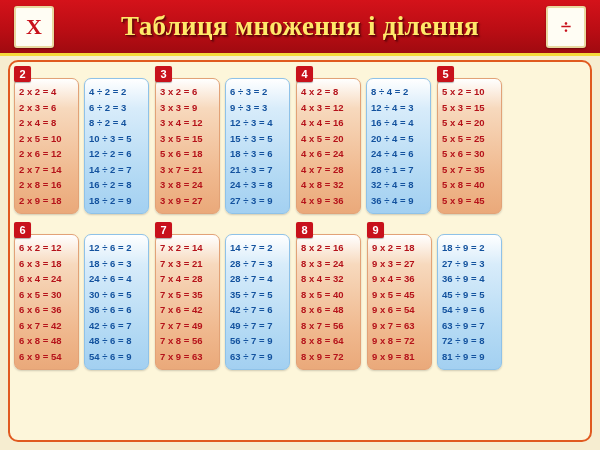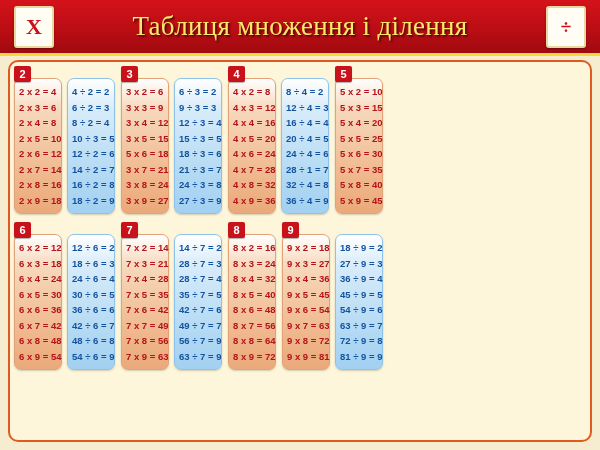--- a/index.html
+++ b/index.html
@@ -34,21 +34,21 @@
   .banner-title {
     position: absolute;
     left: 0;
     top: 0;
     width: 600px;
     height: 52px;
     line-height: 52px;
     text-align: center;
     color: #ffe96a;
     font-family: "Liberation Serif", serif;
-    font-weight: normal;
+    font-weight: bold;
     font-size: 27px;
     letter-spacing: 0.3px;
     text-shadow: 1px 1px 0 #6e0408, 2px 2px 2px rgba(0,0,0,0.45);
   }
   .corner-badge {
     position: absolute;
     top: 6px;
     width: 40px;
     height: 42px;
     background: #fffdf4;
@@ -105,21 +105,21 @@
     background: #c8111b;
     color: #ffffff;
     font-size: 11px;
     font-weight: bold;
     line-height: 16px;
     text-align: center;
     border-radius: 2px;
     box-shadow: 0 1px 1px rgba(0,0,0,0.3);
   }
   .col {
-    width: 48px;
+    width: 65px;
     border-radius: 7px;
     padding: 5px 3px 5px 4px;
     box-sizing: border-box;
     box-shadow: 0 1px 2px rgba(0,0,0,0.18);
   }
   .col.mult {
     background: linear-gradient(180deg, #ffffff 0%, #f7d9bd 22%, #f0b98f 70%, #eaa97a 100%);
     border: 1px solid #e2a277;
   }
   .col.div {

